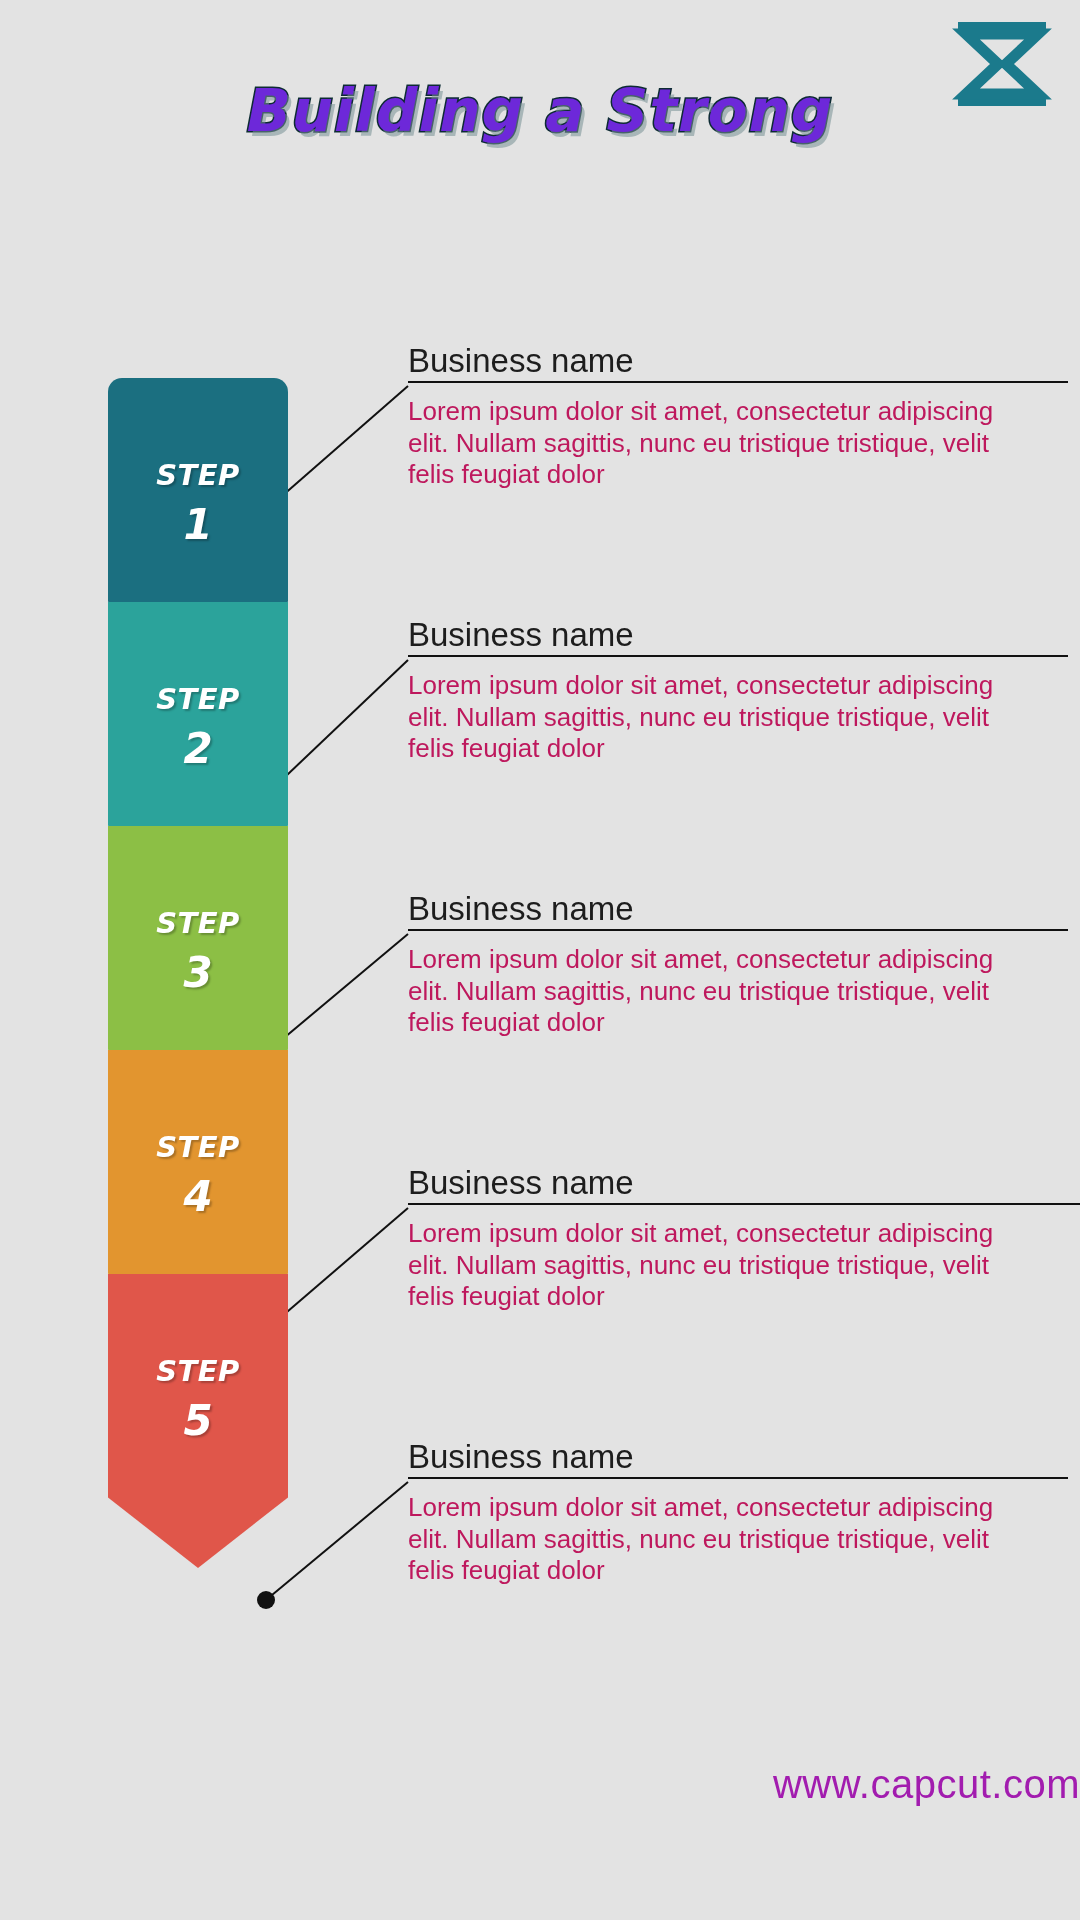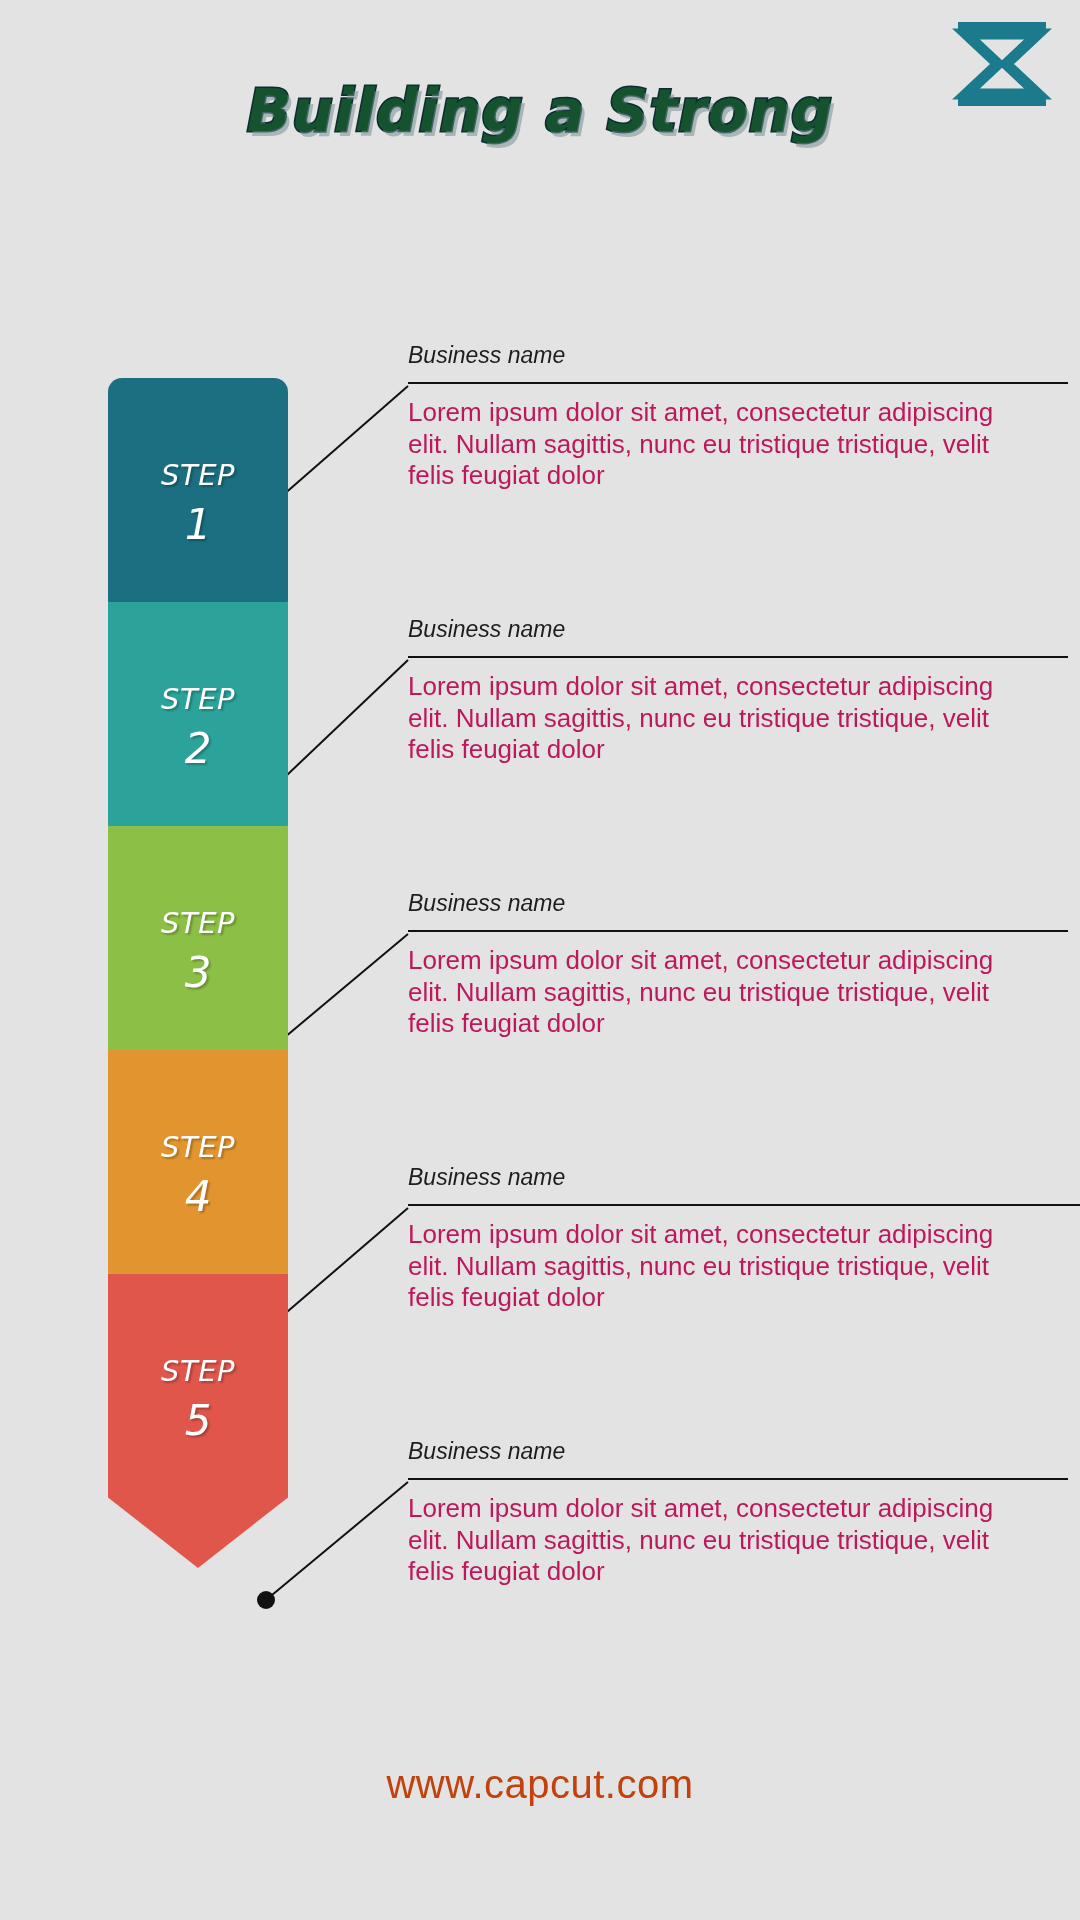--- a/index.html
+++ b/index.html
@@ -67,38 +67,37 @@
     border-top-right-radius: 14px;
   }
   .seg-label {
     position: absolute;
     left: 0;
     width: 180px;
     text-align: center;
     color: #ffffff;
     font-family: "DejaVu Sans", sans-serif;
     font-style: italic;
-    font-weight: normal;
+    font-weight: bold;
     text-shadow: 2px 2px 2px rgba(0,0,0,0.25);
   }
   .seg-word { top: 80px; font-size: 29px; letter-spacing: 0.5px; }
   .seg-num  { top: 122px; font-size: 42px; }
 
   
   .block {
     position: absolute;
     left: 408px;
     width: 660px;
   }
   .block-title {
-    font-size: 23px;
+    font-size: 33px;
     color: #1d1d1d;
     font-family: "Liberation Sans", sans-serif;
-    padding-bottom: 13px;
-    font-style: italic;
+    padding-bottom: 1px;
   }
   .rule {
     height: 2px;
     background: #111111;
     width: 100%;
   }
   .block-body {
     margin-top: 13px;
     font-size: 26px;
     line-height: 1.22;
@@ -115,38 +114,38 @@
     height: 1920px;
     pointer-events: none;
   }
 
   
   #footer {
     position: absolute;
     top: 1762px;
     left: 0;
     width: 1080px;
-    text-align: center;
+    text-align: right;
     font-size: 40px;
-    color: #c2410c;
+    color: #a21caf;
     letter-spacing: 0.5px;
   }
 </style>
 </head>
 <body>
 
 <div id="canvas" style="background: rgb(227, 227, 227);">
 
   <svg id="logo" viewBox="0 0 100 92">
     <rect x="6" y="4" width="88" height="10" fill="#1b7a8c"></rect>
     <rect x="6" y="78" width="88" height="10" fill="#1b7a8c"></rect>
     <polygon points="14,16 86,16 54,46 86,76 14,76 46,46" fill="none" stroke="#1b7a8c" stroke-width="11"></polygon>
   </svg>
 
-  <div id="title" style="color: #14532d;">
+  <div id="title" style="color: #6d28d9;">
     <span class="ln">Building a Strong</span>
   </div>
 
   <svg id="connectors">
 
     <line x1="408" y1="386" x2="266" y2="510" stroke="#111" stroke-width="2"></line>
     <circle cx="266" cy="510" r="9" fill="#111"></circle>
 
     <line x1="408" y1="660" x2="266" y2="795" stroke="#111" stroke-width="2"></line>
     <circle cx="266" cy="795" r="9" fill="#111"></circle>

